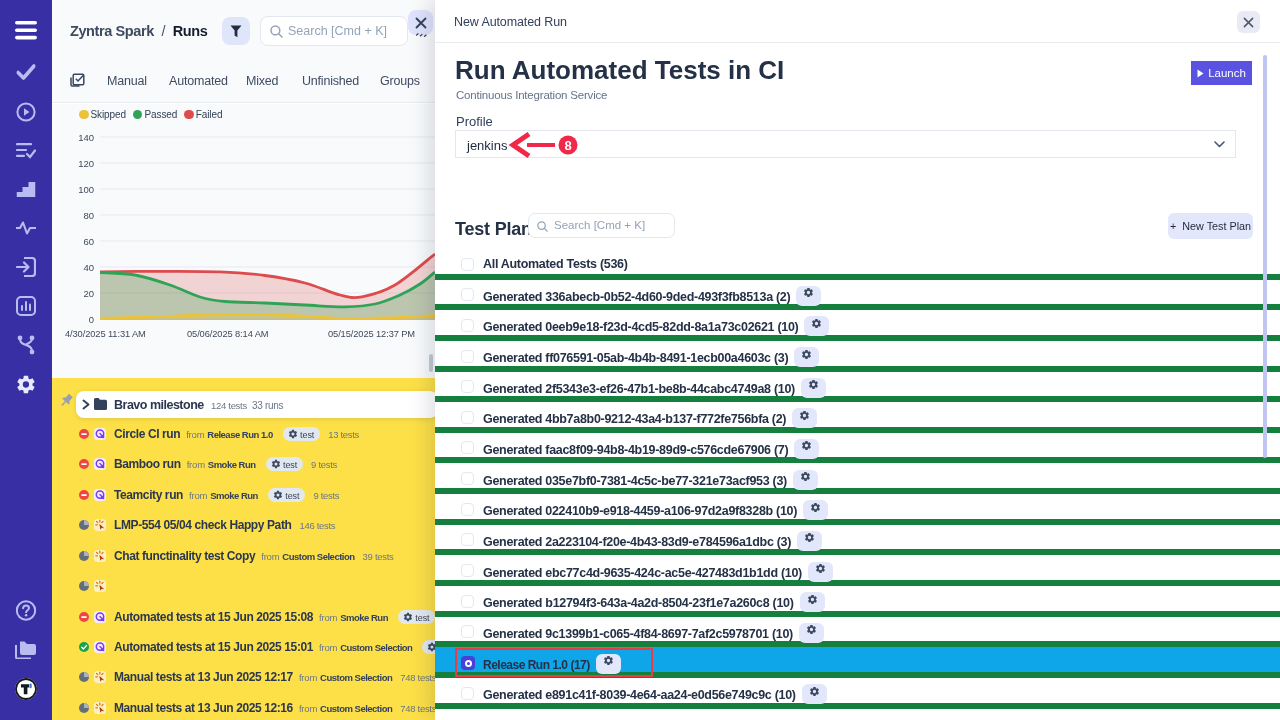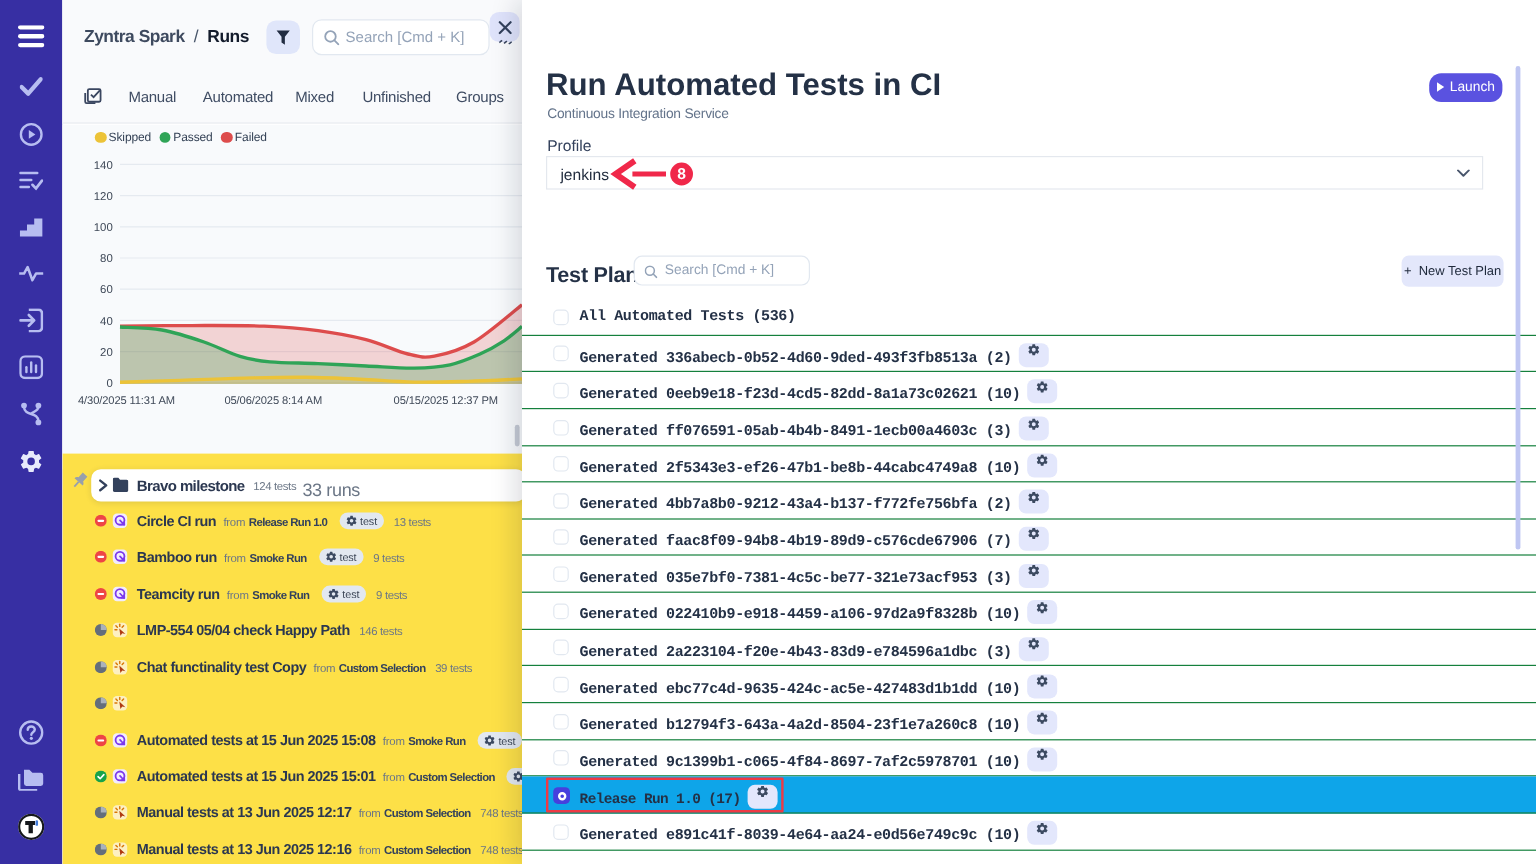--- a/index.html
+++ b/index.html
@@ -41,28 +41,28 @@
   .pill { display:inline-block; background:#e2e8f0; border-radius:8px; font-size:9px; font-weight:500; color:#3c4656; padding:1.5px 6px 1.5px 5px; margin-left:10px; position:relative; top:-1px; letter-spacing:-0.1px; }
   .ntests { font-size:9.5px; font-weight:400; color:#6b7686; padding-left:8px; letter-spacing:-0.3px; }
 
   
   #modal { position:absolute; left:435px; top:0; width:845px; height:720px; background:#fff; box-shadow:-6px 0 20px rgba(15,23,42,.14); }
   #m-head { position:absolute; left:0; top:0; width:100%; height:43px; border-bottom:1px solid #e8ecf1; background:#fff; }
   #m-head .t { position:absolute; left:19px; top:15px; font-size:12.5px; color:#33415c; letter-spacing:-0.1px; }
   #m-close { position:absolute; right:20px; top:11px; width:23px; height:22px; background:#e9eaf3; border-radius:6px; }
   #m-title { position:absolute; left:20px; top:55px; font-size:26px; font-weight:700; color:#243146; letter-spacing:0; }
   #m-sub { position:absolute; left:21px; top:89px; font-size:11.5px; color:#64748b; letter-spacing:-0.2px; }
-  #btn-launch { position:absolute; left:756px; top:61px; width:61px; height:24px; background:#5a52e0; border-radius:10px; color:#fff; font-size:11.5px; text-align:center; line-height:24px; }
+  #btn-launch { position:absolute; left:756px; top:61px; width:61px; height:24px; background:#5a52e0; border-radius:0; color:#fff; font-size:11.5px; text-align:center; line-height:24px; }
   #lbl-profile { position:absolute; left:21px; top:114px; font-size:13px; color:#33415c; }
   #sel-profile { position:absolute; left:20px; top:130px; width:781px; height:28px; border:1px solid #e4e8ee; border-radius:0; background:#fff;text-align:right; }
   #sel-profile .v { position:absolute; left:11px; top:7px; font-size:13px; font-weight:500; color:#1e293b; }
   #tp-title { position:absolute; left:20px; top:219px; font-size:18px; font-weight:700; color:#243146; letter-spacing:-0.2px; }
   #tp-search { position:absolute; left:93px; top:213px; width:147px; height:25px; border:1px solid #e2e8f0; border-radius:7px; color:#94a3b8; font-size:11.5px; line-height:23px; padding-left:25px; background:#fff; }
   #btn-ntp { position:absolute; left:733px; top:213px; width:85px; height:26px; background:#e3e7fb; border-radius:6px; font-size:10.8px; font-weight:500; color:#1e293b; text-align:center; line-height:26px; white-space:nowrap; }
-  .mrow { position:absolute; left:0; width:100%; height:31px; border-bottom:1px solid #15803d;font-family:Liberation Mono, monospace; }
+  .mrow { position:absolute; left:0; width:100%; height:31px; border-bottom:6px solid #15803d; }
   .mrow .cb { position:absolute; left:26px; top:9px; width:13px; height:13px; border:1.5px solid #e2e8f0; border-radius:4px; background:#fff; }
   .mrow .nm { position:absolute; left:48px; top:8.5px; font-size:12.5px; font-weight:700; color:#243146; white-space:nowrap; letter-spacing:-0.3px; }
   .gear { display:inline-block; vertical-align:middle; background:#e3e7fc; border-radius:6px; width:25px; height:20px; text-align:center; margin-left:6px; position:relative; top:-2px; }
   #row-release { background:#0ea5e9; }
   #row-release .cb { border:none; background:#4640dd; width:14px; height:14px; }
   #red-box { position:absolute; left:20px; top:1px; width:198px; height:29px; border:2px solid #ee3a44; border-radius:1px; }
   #m-scroll { position:absolute; left:828px; top:55px; width:4px; height:403px; background:#bfc6f2; border-radius:3px; }
   #lp-scroll { position:absolute; left:377px; top:354px; width:4px; height:18px; background:#c4cad4; border-radius:2px; }
 </style>
 </head>
@@ -211,21 +211,21 @@
       </svg>
       <div id="bravo">
         <svg style="position:absolute;left:6px;top:8px" width="8" height="11" viewBox="0 0 8 11">
             <path d="M1.5 1.5 L6.5 5.5 L1.5 9.5" stroke="#33415c" stroke-width="2" fill="none" stroke-linecap="round" stroke-linejoin="round"></path>
           </svg>
         <svg style="position:absolute;left:18px;top:7px" width="13" height="12" viewBox="0 0 13 12">
             <path d="M0 1.5 A1.5 1.5 0 0 1 1.5 0 H4.5 L6 1.8 H11.5 A1.5 1.5 0 0 1 13 3.3 V10.5 A1.5 1.5 0 0 1 11.5 12 H1.5 A1.5 1.5 0 0 1 0 10.5 Z" fill="#33415c"></path>
           </svg>
         <span style="position:absolute;left:38px;top:6.5px;font-size:12.5px;font-weight:700;color:#2b3750;letter-spacing:-0.5px">Bravo milestone</span>
         <span style="position:absolute;left:135px;top:9px;font-size:9.5px;color:#6b7686;letter-spacing:-0.3px">124 tests</span>
-        <span style="position:absolute;left:176px;top:9px;font-size:15px;color:#6b7686;letter-spacing:-0.3px">33 runs</span>
+        <span style="position:absolute;left:176px;top:9px;font-size:10px;color:#6b7686;letter-spacing:-0.3px">33 runs</span>
       </div>
       <div class="lrow" style="top:41px">
         <svg class="ic1" style="left:27px" width="10" height="10" viewBox="0 0 11 11">
             <circle cx="5.5" cy="5.5" r="5.5" fill="#ee4545"></circle>
             <rect x="2.4" y="4.6" width="6.2" height="1.9" rx=".95" fill="#fff"></rect>
           </svg>
         <span class="ic2" style="background:#f2ecfd">
             <svg width="12" height="12" viewBox="0 0 12 12">
               <circle cx="6" cy="5.6" r="3.7" stroke="#7c3aed" stroke-width="1.5" fill="none"></circle>
               <path d="M6 5.6 L9.6 9.4 M9.6 9.4 L9.5 7.1 M9.6 9.4 L7.2 9.3" stroke="#7c3aed" stroke-width="1.4" fill="none" stroke-linecap="round"></path>
@@ -390,20 +390,28 @@
           <path d="M1.5 1.5 L10.5 10.5 M10.5 1.5 L1.5 10.5" stroke="#33415c" stroke-width="1.8" stroke-linecap="round"></path>
         </svg>
 <svg style="position:absolute;left:8px;top:23px" width="11" height="4" viewBox="0 0 11 4">
           <path d="M0 2.6 L2.4 0.6 M4 3.2 L6.4 1.2 M8 3.8 L10.4 1.8" stroke="#3c4860" stroke-width="1.3"></path>
         </svg>
       </div>
     <div id="lp-scroll"></div>
   </div>
 
   <div id="modal">
+    <div id="m-head">
+      <span class="t">New Automated Run</span>
+      <div id="m-close">
+          <svg style="position:absolute;left:6px;top:5.5px" width="11" height="11" viewBox="0 0 12 12">
+            <path d="M1.5 1.5 L10.5 10.5 M10.5 1.5 L1.5 10.5" stroke="#49566c" stroke-width="1.6" stroke-linecap="round"></path>
+          </svg>
+        </div>
+    </div>
     <div id="m-title">Run Automated Tests in CI</div>
     <div id="m-sub">Continuous Integration Service</div>
     <div id="btn-launch"><svg width="7" height="9" viewBox="0 0 7 9" style="vertical-align:-0.5px;margin-right:4px">
           <path d="M0.5 0.5 L6.5 4.5 L0.5 8.5 Z" fill="#fff"></path>
         </svg>Launch</div>
     <div id="lbl-profile">Profile</div>
     <div id="sel-profile">
         <span class="v">jenkins</span>
         <svg style="position:absolute;right:10px;top:10px" width="11" height="7" viewBox="0 0 11 7">
           <path d="M1 1 L5.5 5.5 L10 1" stroke="#49566c" stroke-width="1.6" fill="none" stroke-linecap="round" stroke-linejoin="round"></path>

